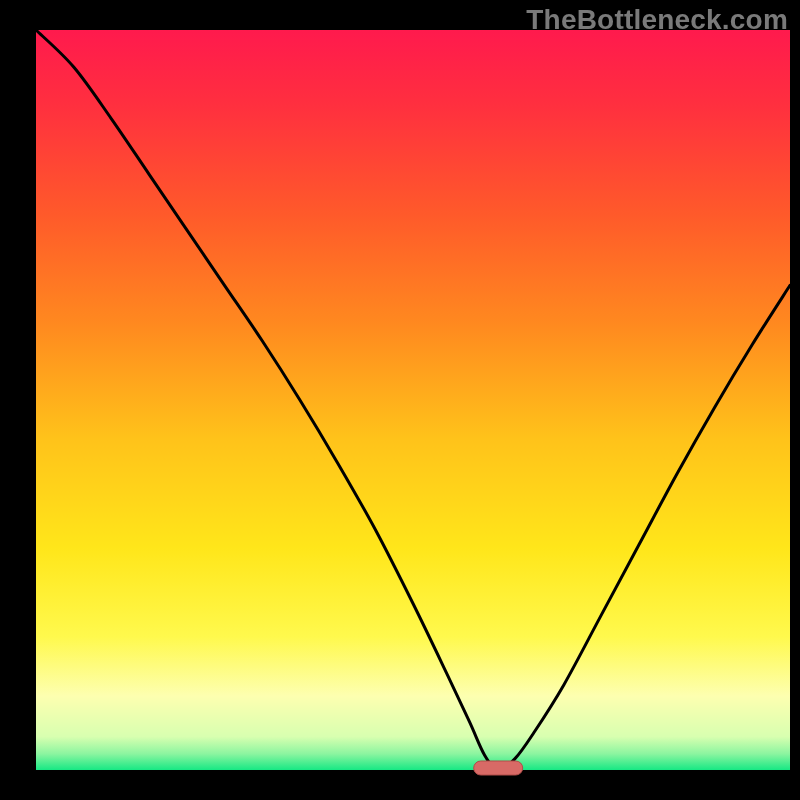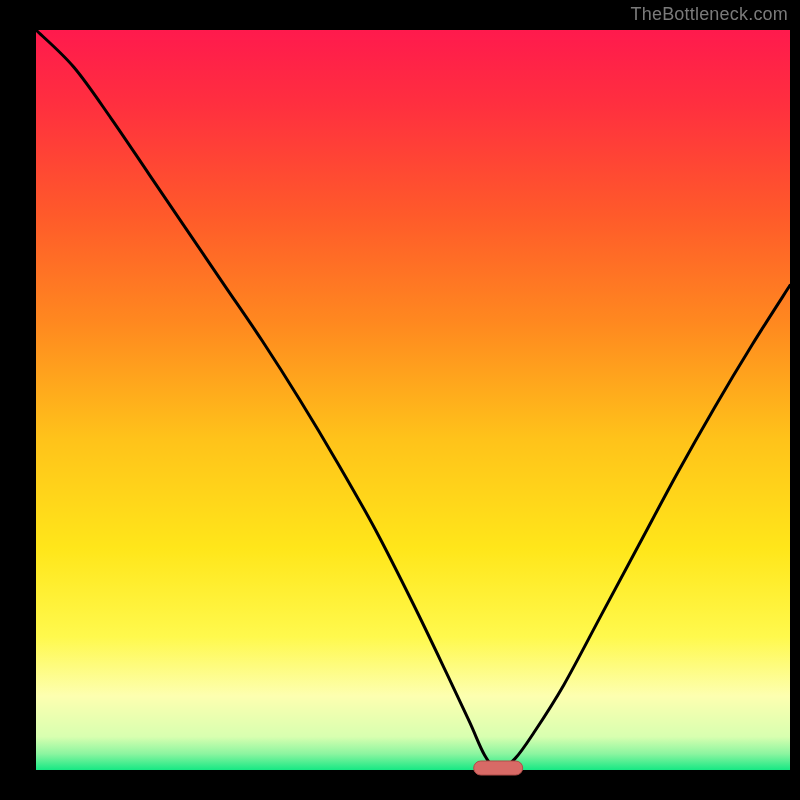--- a/index.html
+++ b/index.html
@@ -19,22 +19,22 @@
   }
   .plot {
     position: absolute;
     display: block;
   }
   .watermark {
     position: absolute;
     top: 4px;
     right: 12px;
     color: #7a7a7a;
-    font-size: 18px;
-    font-weight: 400;
+    font-size: 28px;
+    font-weight: 700;
     letter-spacing: 0.2px;
     user-select: none;
   }
 </style>
 </head>
 <body>
 
 <div class="frame">
   <svg class="plot" width="800" height="800" viewBox="0 0 800 800">
       <defs>

